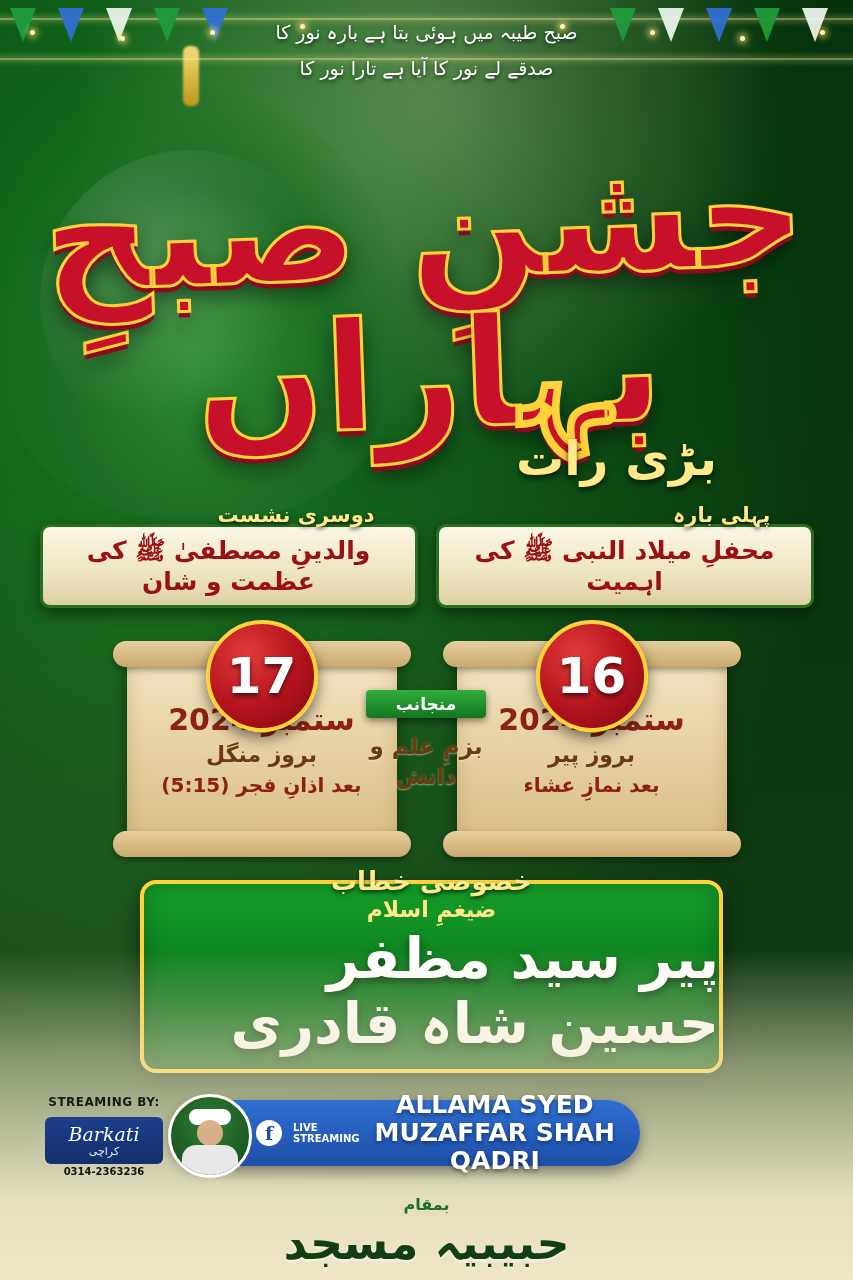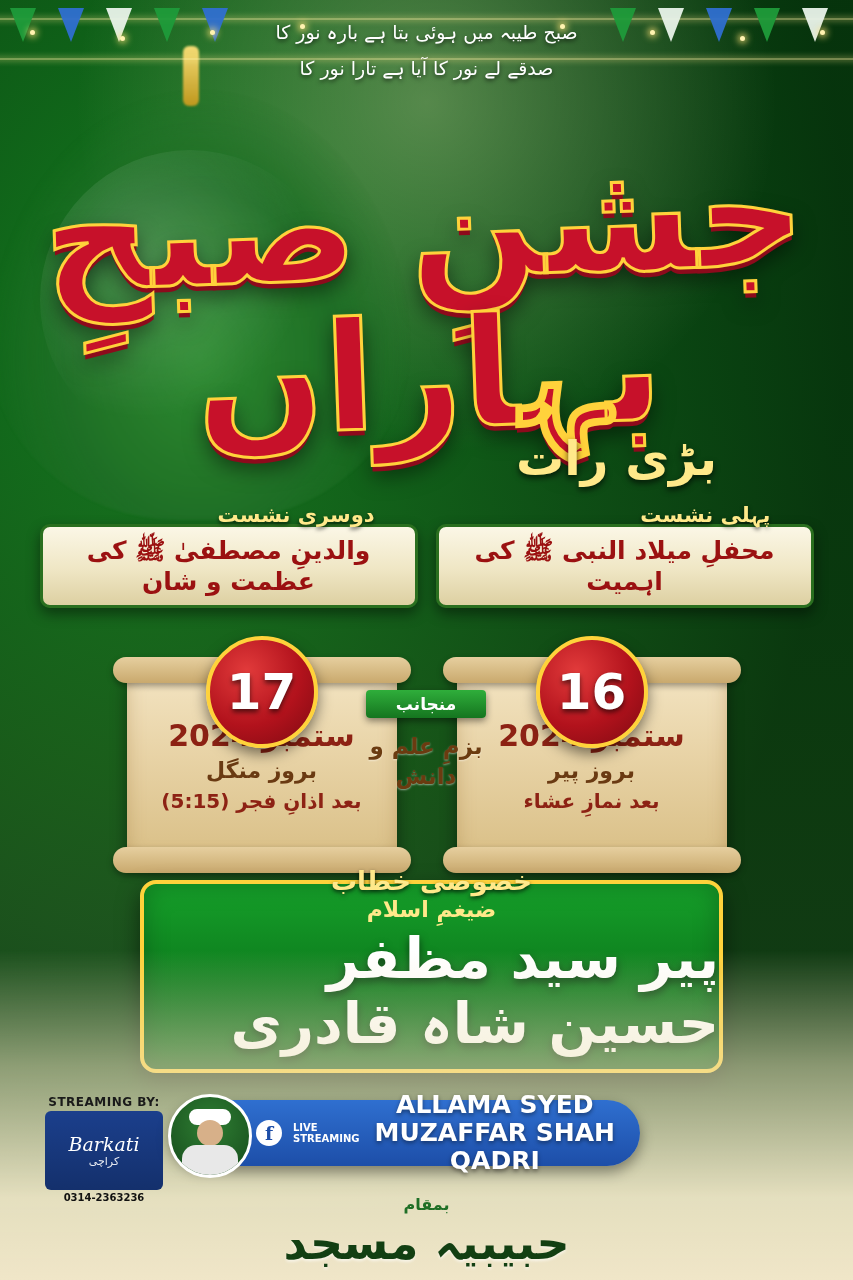--- a/index.html
+++ b/index.html
@@ -109,21 +109,21 @@
     color:#9b1111;font-size:25px;font-weight:bold;direction:rtl;text-align:center;
     padding:0 10px;line-height:1.25;
   }
 
   
   .scrolls{
     position:absolute;top:630px;left:0;width:853px;height:240px;
     display:flex;flex-direction:row-reverse;justify-content:center;gap:60px;
   }
   .scroll{
-    position:relative;width:270px;height:190px;margin-top:40px;
+    position:relative;width:270px;height:190px;margin-top:24px;
     background:linear-gradient(180deg,#f3e4c2 0%,#e8d3a6 45%,#d9bf86 100%);
     border-radius:10px;
     box-shadow:0 8px 16px rgba(0,0,0,.45), inset 0 0 18px rgba(150,110,50,.35);
     display:flex;align-items:center;justify-content:center;
   }
   .scroll:before,.scroll:after{
     content:"";position:absolute;left:-14px;width:298px;height:26px;
     background:linear-gradient(180deg,#e6cf9f,#c9a96d);
     border-radius:14px;box-shadow:0 3px 6px rgba(0,0,0,.35);
   }
@@ -173,22 +173,22 @@
     color:#fff;font-size:56px;font-weight:bold;letter-spacing:-1px;
     text-shadow:0 4px 8px rgba(0,0,0,.55);
   }
 
   
   .designer{
     position:absolute;left:45px;top:1095px;width:118px;text-align:center;
   }
   .designer .dtitle{font-size:12px;font-weight:bold;color:#1a1a1a;letter-spacing:.5px;}
   .designer .dbox{
-    margin-top:2px;background:linear-gradient(180deg,#1b3f8c,#14306c);
-    border-radius:6px;padding:22px 4px;color:#fff;
+    margin-top:8px;background:linear-gradient(180deg,#1b3f8c,#14306c);
+    border-radius:6px;padding:6px 4px;color:#fff;
   }
   .designer .dname{font-family:"DejaVu Serif", serif;font-style:italic;font-size:19px;}
   .designer .darabic{font-size:11px;opacity:.9;}
   .designer .dphone{font-size:10px;font-weight:bold;color:#111;margin-top:2px;}
 
   
   .livebar{
     position:absolute;left:170px;top:1100px;width:470px;height:66px;
     background:linear-gradient(180deg,#2f6fd0 0%,#1d4ea8 100%);
     border-radius:33px;box-shadow:0 6px 14px rgba(0,0,0,.4);
@@ -274,21 +274,21 @@
     <div>صدقے لے نور کا آیا ہے تارا نور کا</div>
   </div>
 
   <div class="title-wrap">
     <div class="title">جشنِ صبحِ بہاراں</div>
   </div>
   <div class="subtitle">بڑی رات</div>
 
   <div class="sessions">
     <div class="session">
-      <div class="session-label">پہلی نشست</div>
+      <div class="session-label">پہلی بارہ</div>
       <div class="session-text">محفلِ میلاد النبی ﷺ کی اہمیت</div>
     </div>
     <div class="session">
       <div class="session-label">دوسری نشست</div>
       <div class="session-text">والدینِ مصطفیٰ ﷺ کی عظمت و شان</div>
     </div>
   </div>
 
   <div class="scrolls">
     <div class="scroll">

